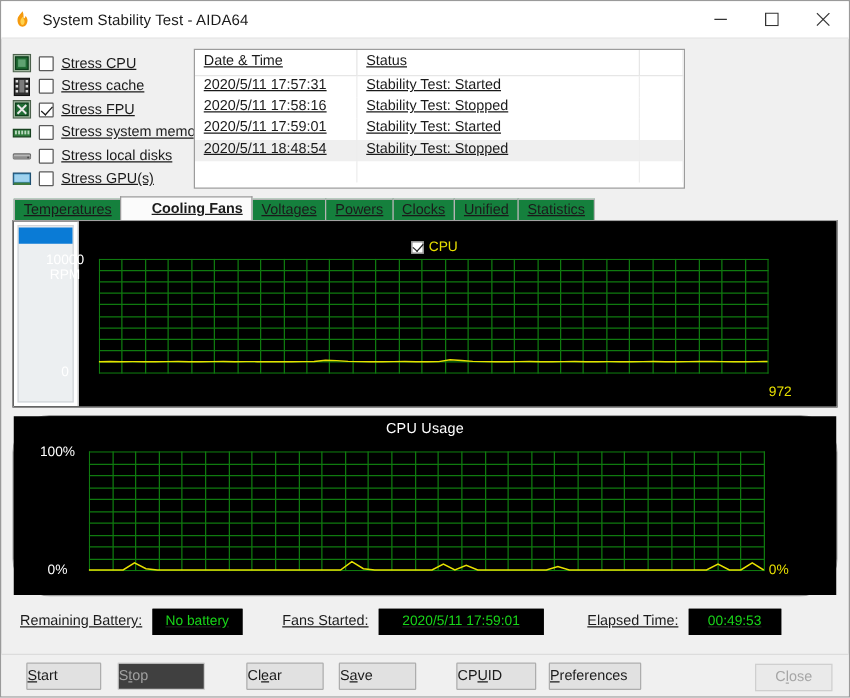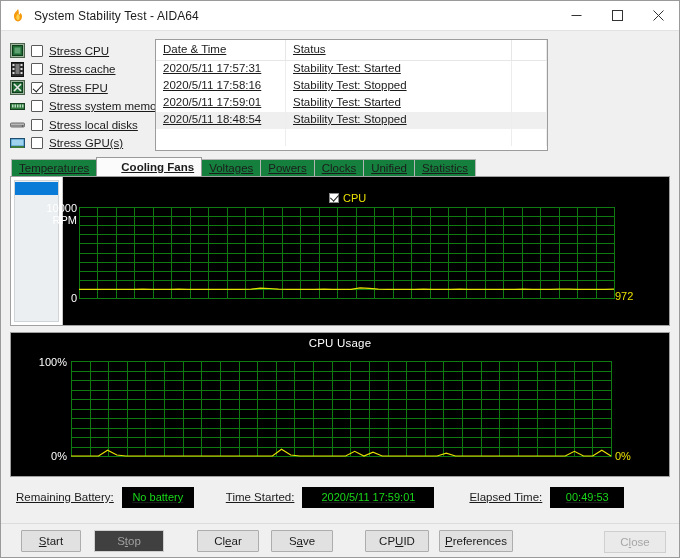--- a/index.html
+++ b/index.html
@@ -128,21 +128,21 @@
   .legend-cb {
     width:10px; height:10px; background:#fff; border:1px solid #888; position:relative;
   }
   .legend-cb::after {
     content:""; position:absolute; left:2px; top:-1px;
     width:4px; height:7px; border:solid #222; border-width:0 1.5px 1.5px 0;
     transform:rotate(42deg);
   }
   .legend-text { color:#e8e000; font-size:11px; }
   .axis-lab {
-    position:absolute; color:#ffffff; font-size:11px; text-align:right;
+    position:absolute; color:#ffffff; font-size:11px; text-align:center;
     white-space:nowrap; line-height:12px;
   }
   .val-lab {
     position:absolute; color:#e8e000; font-size:11px; white-space:nowrap;
   }
   .plot { position:absolute; }
   .plot svg { display:block; }
 
   
   .statusrow {
@@ -160,21 +160,21 @@
   .lcd.elapsed { width:74px; }
 
   
   .btnbar {
     height:34px; border-top:1px solid #dcdcdc; background:#f0f0f0;
     display:flex; align-items:center; padding:0 9px; position:relative;
   }
   .btn {
     height:22px; border:1px solid #adadad; background:#e1e1e1;
     font-size:11.5px; color:#1b1b1b;
-    display:flex; align-items:center; justify-content:center;
+    display:flex; align-items:center; 
     border-radius:1px;
   }
   .btn.disabled { color:#a0a0a0; border-color:#cfcfcf; background:#404040; }
   .btn u { text-decoration:underline; }
   .watermark {
     position:absolute; right:7px; top:4px;
     font-size:17px; color:#74b9c9; letter-spacing:.5px;
     font-family:"Liberation Sans", sans-serif;
   }
   .close-btn {
@@ -362,21 +362,21 @@
         </div>
 
         <div class="legend-box" style="left:318px;">
           <span class="legend-cb"></span>
           <span class="legend-text">CPU</span>
         </div>
 
         <div class="axis-lab" style="left:16px; top:25px; width:50px;">10000</div>
         <div class="axis-lab" style="left:16px; top:37px; width:50px;">RPM</div>
         <div class="axis-lab" style="left:16px; top:115px; width:50px;">0</div>
-        <div class="val-lab" style="left:604px; top:113px;text-align:right;">972</div>
+        <div class="val-lab" style="left:604px; top:131px;text-align:right;">972</div>
 
         <div class="plot" style="left:68px; top:30px;">
           <svg id="fan-svg" width="536" height="92" viewBox="0 0 536 92">
               <rect x="0" y="0" width="536" height="92" fill="#000000"></rect>
               <line x1="0.5" y1="0" x2="0.5" y2="92" stroke="#0f7a0f" stroke-width="1"></line>
               <line x1="18.5" y1="0" x2="18.5" y2="92" stroke="#0f7a0f" stroke-width="1"></line>
               <line x1="37.5" y1="0" x2="37.5" y2="92" stroke="#0f7a0f" stroke-width="1"></line>
               <line x1="55.5" y1="0" x2="55.5" y2="92" stroke="#0f7a0f" stroke-width="1"></line>
               <line x1="74.5" y1="0" x2="74.5" y2="92" stroke="#0f7a0f" stroke-width="1"></line>
               <line x1="92.5" y1="0" x2="92.5" y2="92" stroke="#0f7a0f" stroke-width="1"></line>
@@ -414,21 +414,21 @@
               <line x1="0" y1="64.5" x2="536" y2="64.5" stroke="#0f7a0f" stroke-width="1"></line>
               <line x1="0" y1="73.5" x2="536" y2="73.5" stroke="#0f7a0f" stroke-width="1"></line>
               <line x1="0" y1="82.5" x2="536" y2="82.5" stroke="#0f7a0f" stroke-width="1"></line>
               <line x1="0" y1="91.5" x2="536" y2="91.5" stroke="#0f7a0f" stroke-width="1"></line>
               <polyline points="0.0,82.4 9.1,82.3 18.1,82.4 27.2,82.3 36.3,82.3 45.3,82.4 54.4,82.3 63.5,82.2 72.5,82.4 81.6,82.4 90.7,82.3 99.7,82.2 108.8,82.4 117.9,82.3 126.9,82.3 136.0,82.4 145.1,82.4 154.2,82.4 163.2,82.3 172.3,82.2 181.4,81.2 190.4,81.5 199.5,82.1 208.6,82.3 217.6,82.4 226.7,82.4 235.8,82.3 244.8,82.2 253.9,82.4 263.0,82.4 272.0,82.3 281.1,80.8 290.2,81.4 299.2,82.1 308.3,82.3 317.4,82.3 326.4,82.4 335.5,82.3 344.6,82.2 353.6,82.4 362.7,82.4 371.8,82.3 380.8,82.2 389.9,82.4 399.0,82.4 408.1,82.3 417.1,82.3 426.2,82.4 435.3,82.3 444.3,82.2 453.4,82.4 462.5,82.4 471.5,82.3 480.6,82.2 489.7,82.2 498.7,82.3 507.8,82.4 516.9,82.4 525.9,82.3 535.0,82.2" fill="none" stroke="#e8e000" stroke-width="1.2"></polyline>
             </svg>
         </div>
       </div>
     </div>
 
-    <div class="panel-wrap" style="height:145px; margin-top:6px;">
+    <div class="panel-wrap" style="height:145px; margin-top:6px;border-radius:30px;">
       <div class="chart-panel" style="position:absolute; inset:0;">
 
         <div class="chart-title">CPU Usage</div>
 
         <div class="axis-lab" style="left:14px; top:23px; width:42px;">100%</div>
         <div class="axis-lab" style="left:14px; top:117px; width:42px;">0%</div>
         <div class="val-lab" style="left:604px; top:117px;">0%</div>
 
         <div class="plot" style="left:60px; top:28px;">
           <svg id="usage-svg" width="541" height="96" viewBox="0 0 541 96">
@@ -476,21 +476,21 @@
               <line x1="0" y1="95.5" x2="541" y2="95.5" stroke="#0f7a0f" stroke-width="1"></line>
               <polyline points="0.0,95.0 9.2,95.0 18.3,95.0 27.5,95.0 36.6,89.3 45.8,94.0 54.9,95.0 64.1,95.0 73.2,95.0 82.4,95.0 91.5,95.0 100.7,95.0 109.8,95.0 119.0,95.0 128.1,95.0 137.3,95.0 146.4,95.0 155.6,95.0 164.7,95.0 173.9,95.0 183.1,95.0 192.2,95.0 201.4,95.0 210.5,88.3 219.7,94.0 228.8,95.0 238.0,95.0 247.1,95.0 256.3,95.0 265.4,95.0 274.6,95.0 283.7,90.3 292.9,95.0 302.0,91.2 311.2,95.0 320.3,95.0 329.5,95.0 338.6,95.0 347.8,95.0 356.9,95.0 366.1,95.0 375.3,92.2 384.4,95.0 393.6,95.0 402.7,95.0 411.9,95.0 421.0,95.0 430.2,95.0 439.3,95.0 448.5,95.0 457.6,95.0 466.8,95.0 475.9,95.0 485.1,95.0 494.2,95.0 503.4,90.3 512.5,95.0 521.7,95.0 530.8,89.3 540.0,95.0" fill="none" stroke="#e8e000" stroke-width="1.2"></polyline>
             </svg>
         </div>
       </div>
     </div>
 
     <div class="statusrow">
       <span class="st-label">Remaining Battery:</span>
       <span class="lcd battery">No battery</span>
-      <span class="st-label" style="margin-left:32px;">Time Started:</span>
+      <span class="st-label" style="margin-left:32px;">Fans Started:</span>
       <span class="lcd started">2020/5/11 17:59:01</span>
       <span class="st-label" style="margin-left:35px;">Elapsed Time:</span>
       <span class="lcd elapsed">00:49:53</span>
     </div>
   </div>
 
   <div class="btnbar">
     <div class="btn" style="width:60px; margin-left:11px;">
       <span><u>S</u>tart</span>
     </div>

